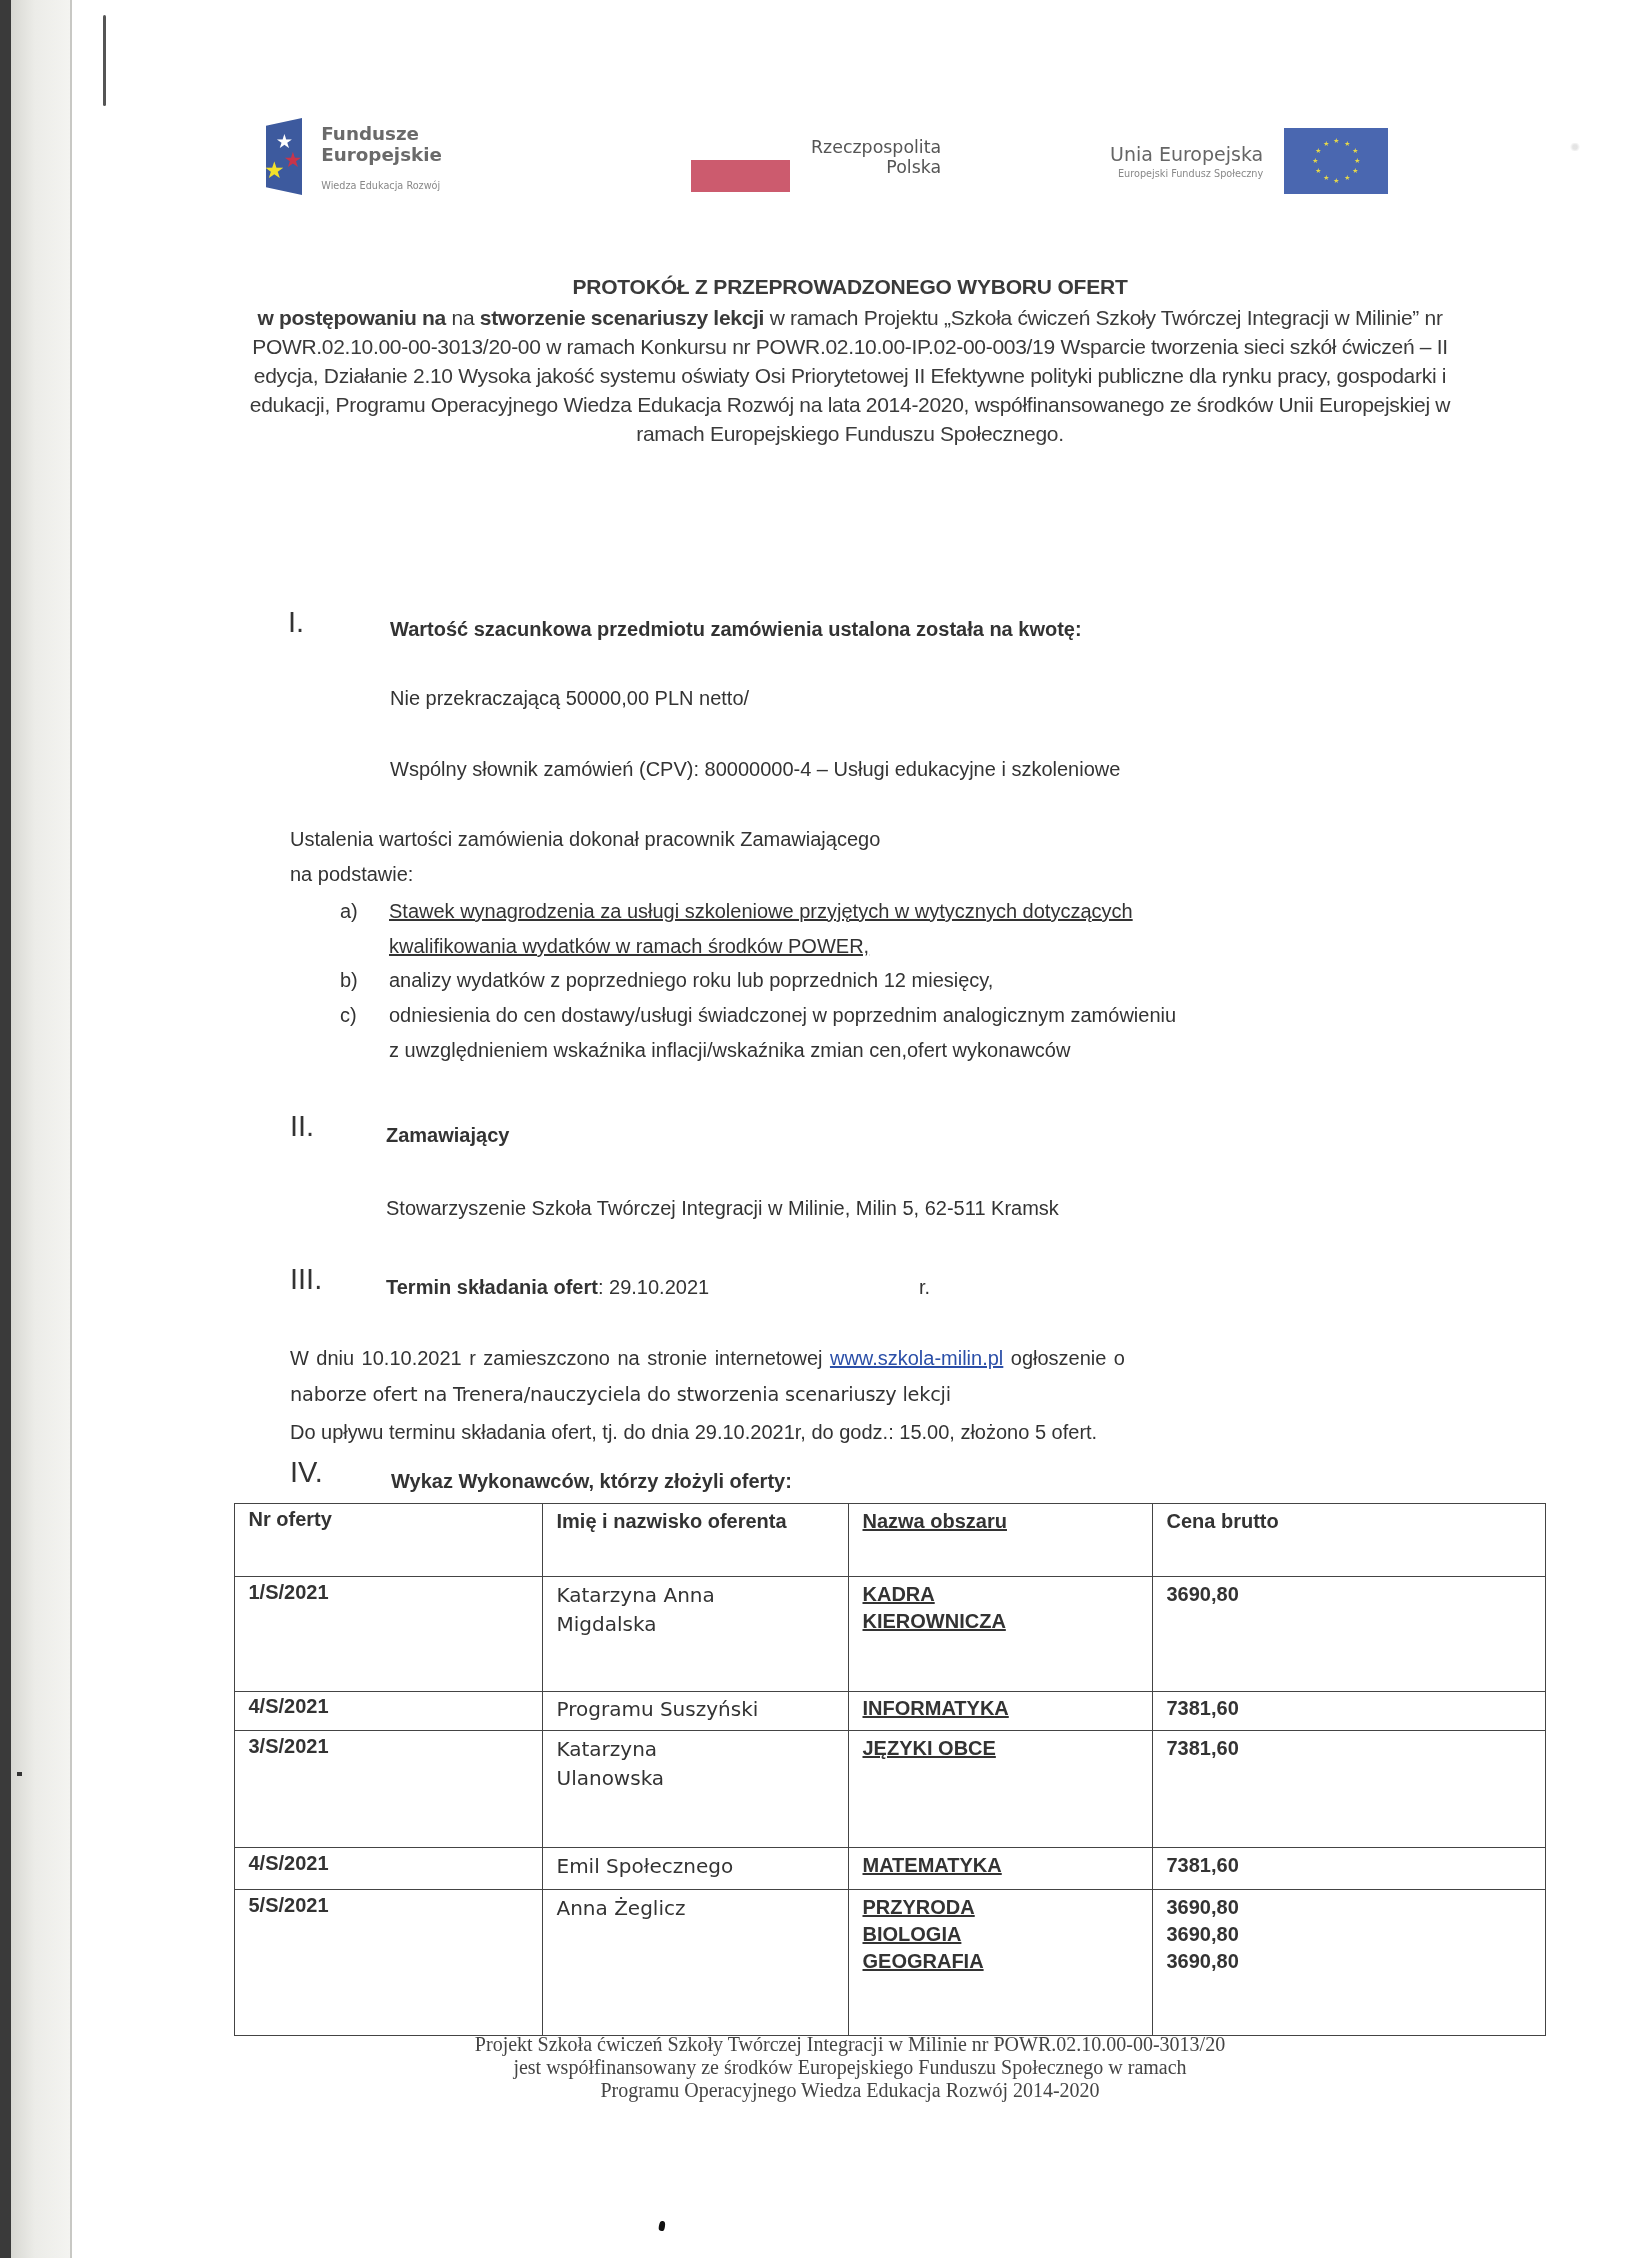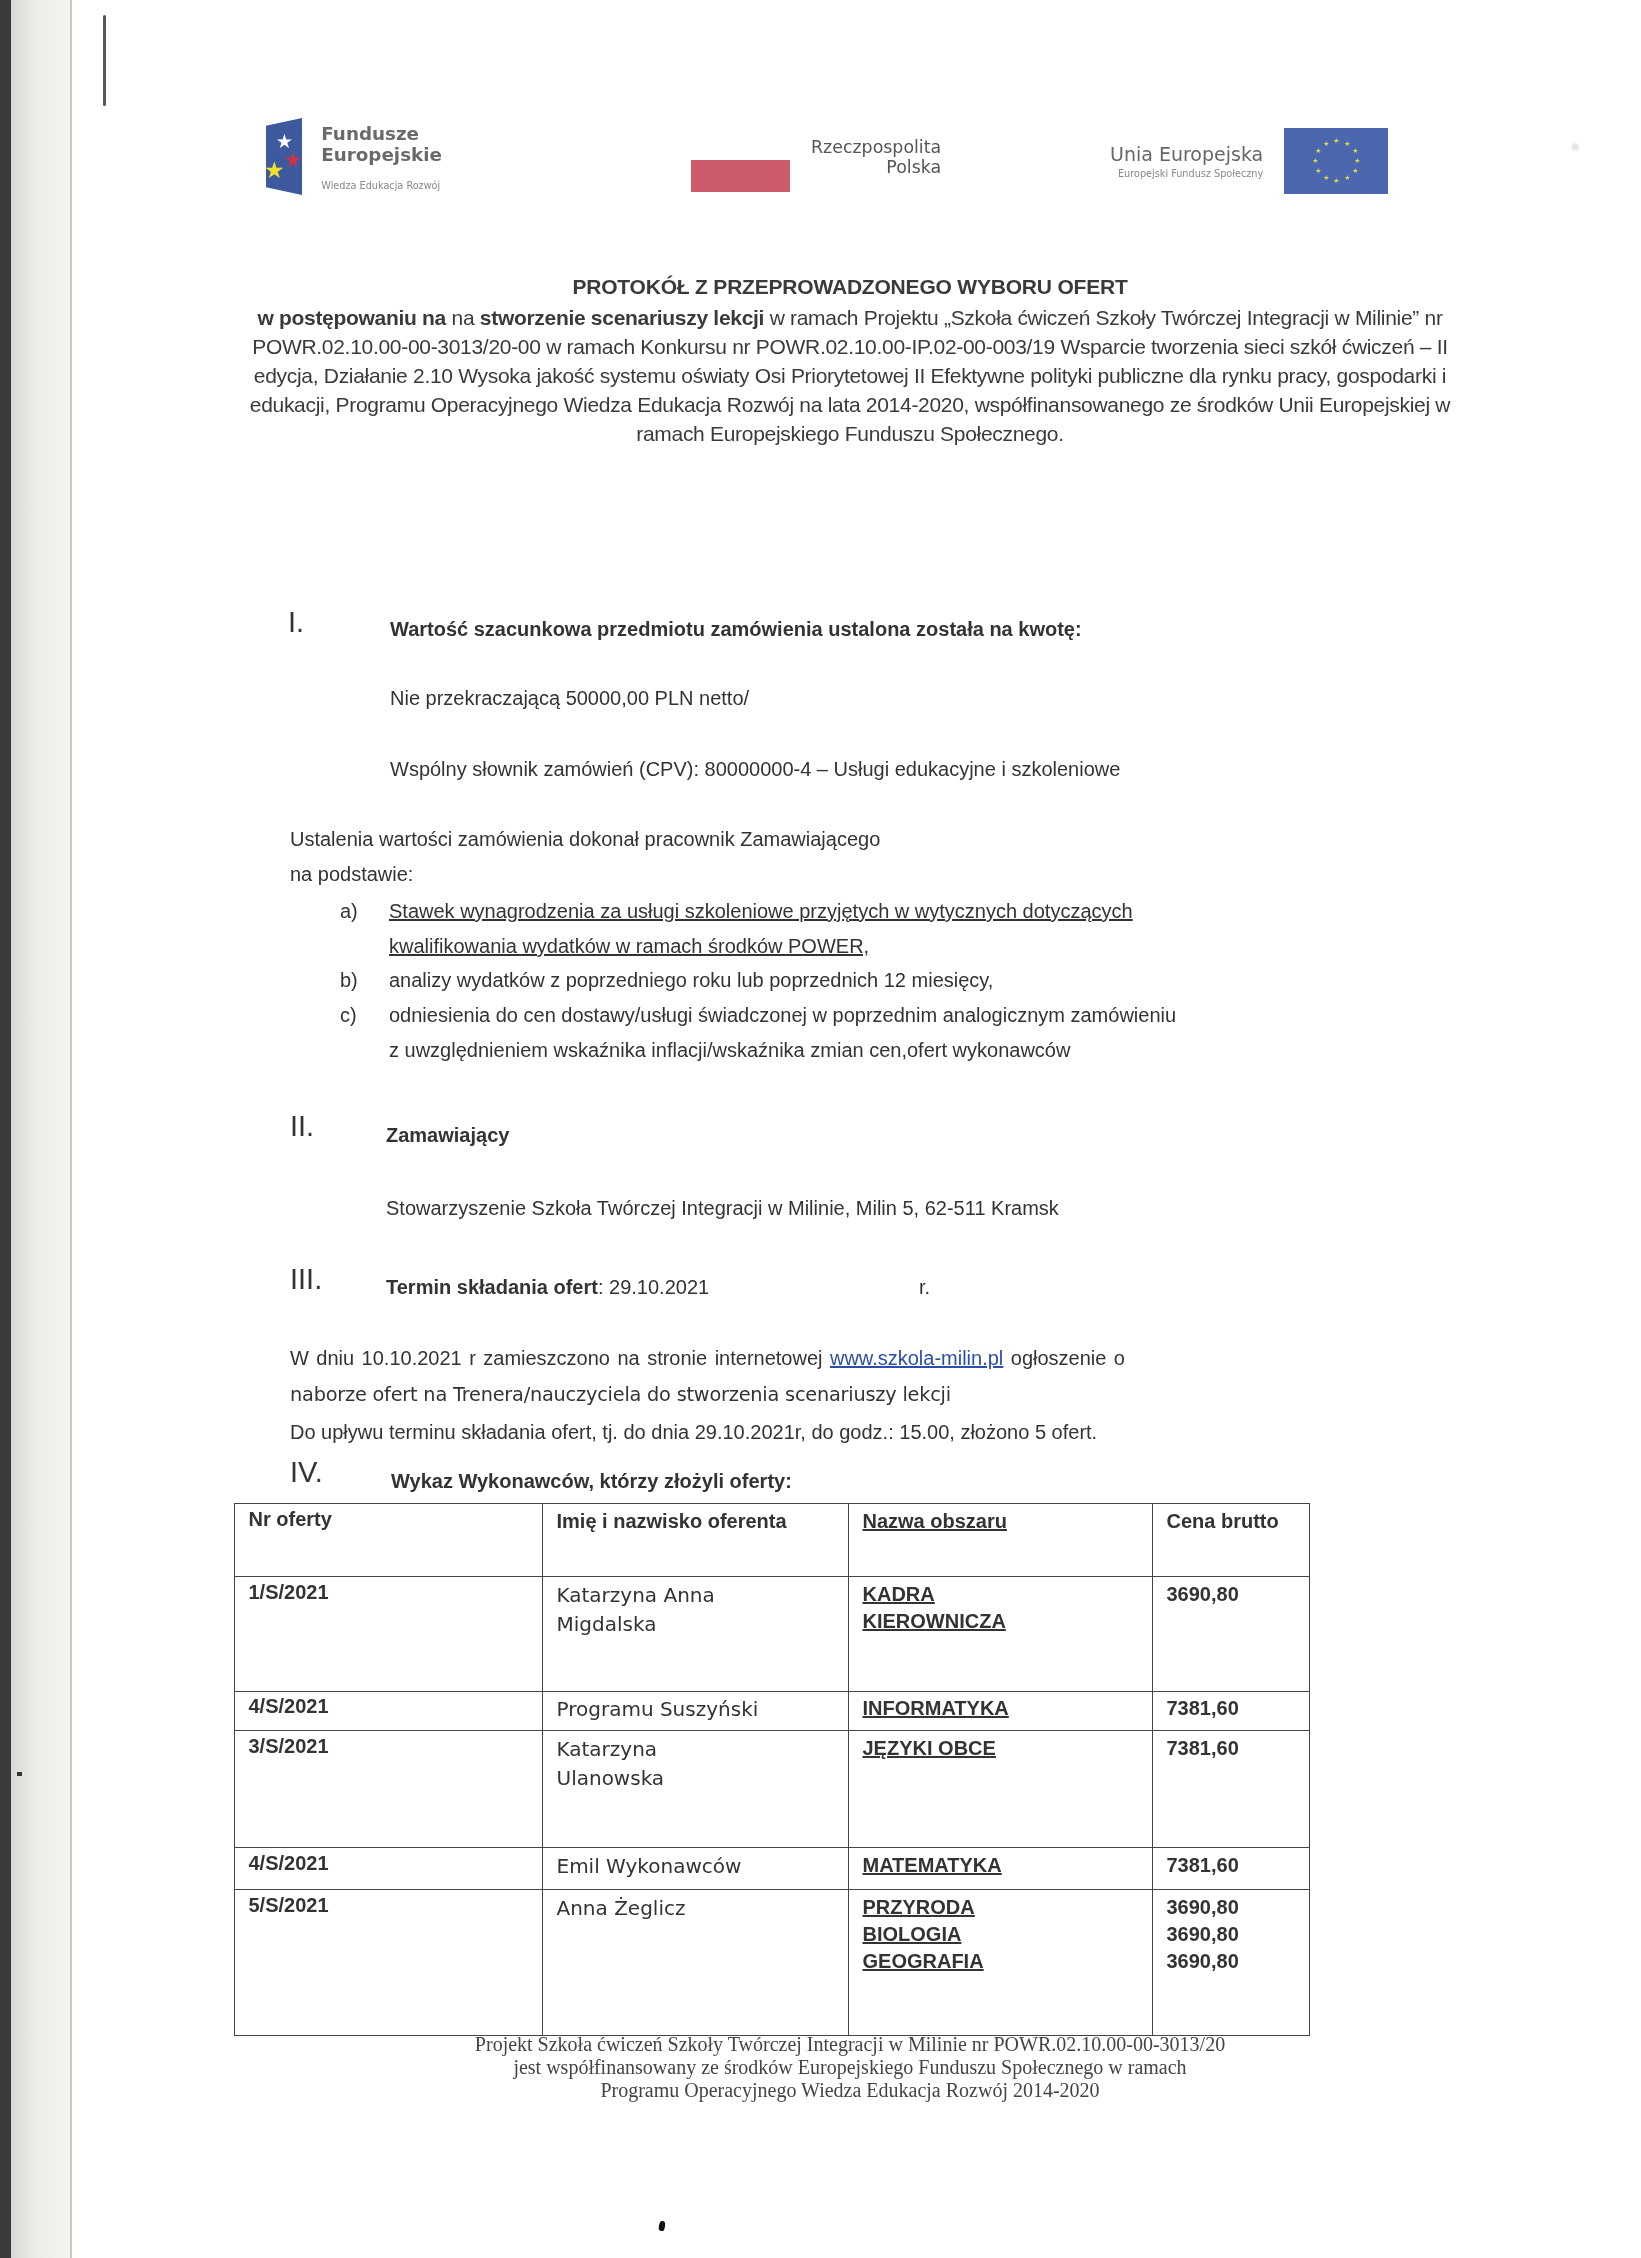--- a/index.html
+++ b/index.html
@@ -47,21 +47,21 @@
   .title b { font-weight: bold; }
 
   .roman { position: absolute; font-size: 29px; color: #333; font-family: "Liberation Sans", sans-serif; }
   .sec-h { position: absolute; font-size: 20px; font-weight: bold; color: #333; }
   .txt { position: absolute; font-size: 20px; color: #333; white-space: nowrap; }
   .link { color: #2b4fa8; text-decoration: underline; }
   .u { text-decoration: underline; }
   .serif-ish { font-family: "DejaVu Sans", sans-serif; font-size: 19.3px; letter-spacing: -0.2px; }
 
   
-  table.offers { position: absolute; left: 234px; top: 1503px; width: 1076px; border-collapse: collapse; padding-left: 37px; }
+  table.offers { position: absolute; left: 234px; top: 1503px; width: 1312px; border-collapse: collapse; padding-left: 37px; }
   table.offers td, table.offers th { border: 1.9px solid #444; vertical-align: top; text-align: left;
     padding: 3.9px 13.5px; font-size: 20px; color: #333; }
   table.offers th { font-weight: bold; height: 64px; }
   .c1 { width: 280px; font-weight: bold; }
   .c2 { width: 278px; font-family: "DejaVu Sans", sans-serif; font-size: 20px !important; line-height: 29px; }
   .c3 { width: 276px; font-weight: bold; line-height: 27px; text-decoration: underline; }
   .c4 { font-weight: bold; line-height: 27px; }
   .r1 td { height: 106px; }
   .r2 td { height: 31px; }
   .r3 td { height: 108px; }
@@ -190,21 +190,21 @@
     <td class="c1">3/S/2021</td>
     <td class="c2">
           <div>Katarzyna</div>
           <div>Ulanowska</div>
         </td>
     <td class="c3">JĘZYKI OBCE</td>
     <td class="c4">7381,60</td>
   </tr>
   <tr class="r4">
     <td class="c1">4/S/2021</td>
-    <td class="c2">Emil Wykonawców</td>
+    <td class="c2">Emil Społecznego</td>
     <td class="c3">MATEMATYKA</td>
     <td class="c4">7381,60</td>
   </tr>
   <tr class="r5">
     <td class="c1">5/S/2021</td>
     <td class="c2">Anna Żeglicz</td>
     <td class="c3">
       <div>PRZYRODA</div>
       <div>BIOLOGIA</div>
       <div>GEOGRAFIA</div>

